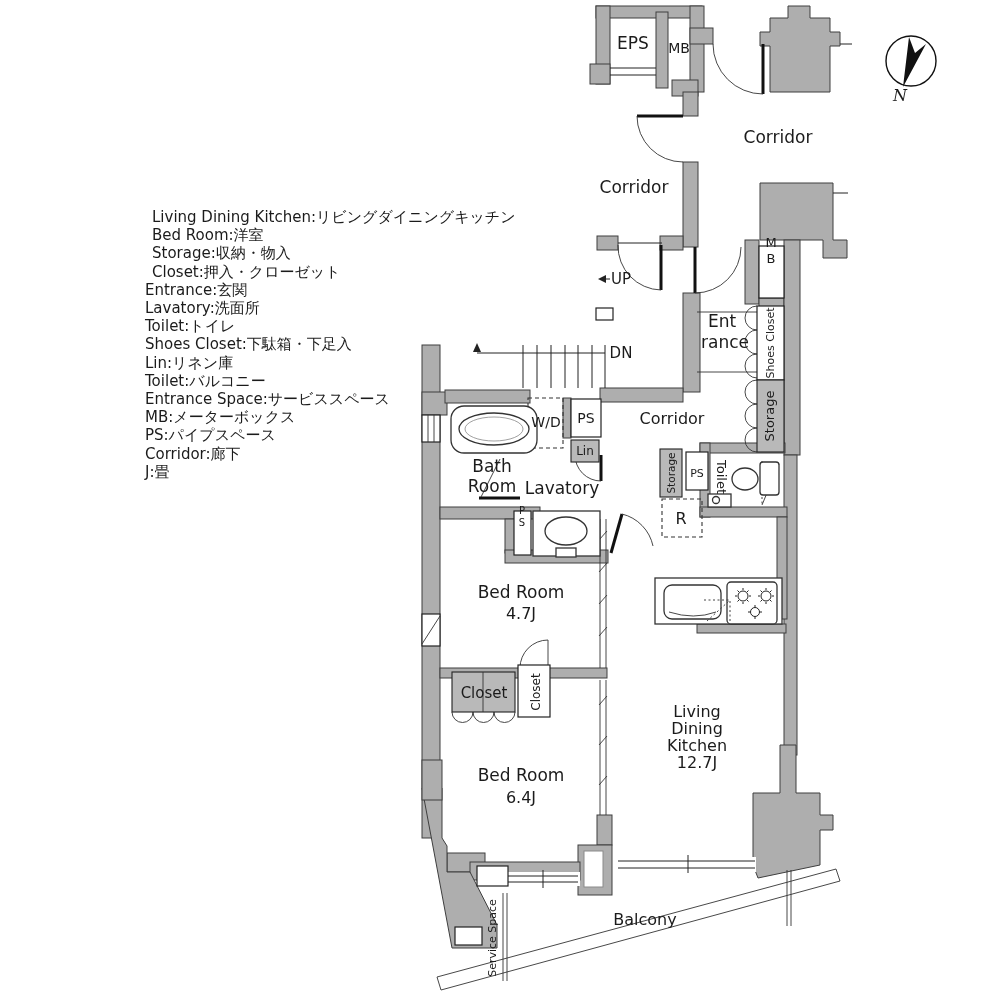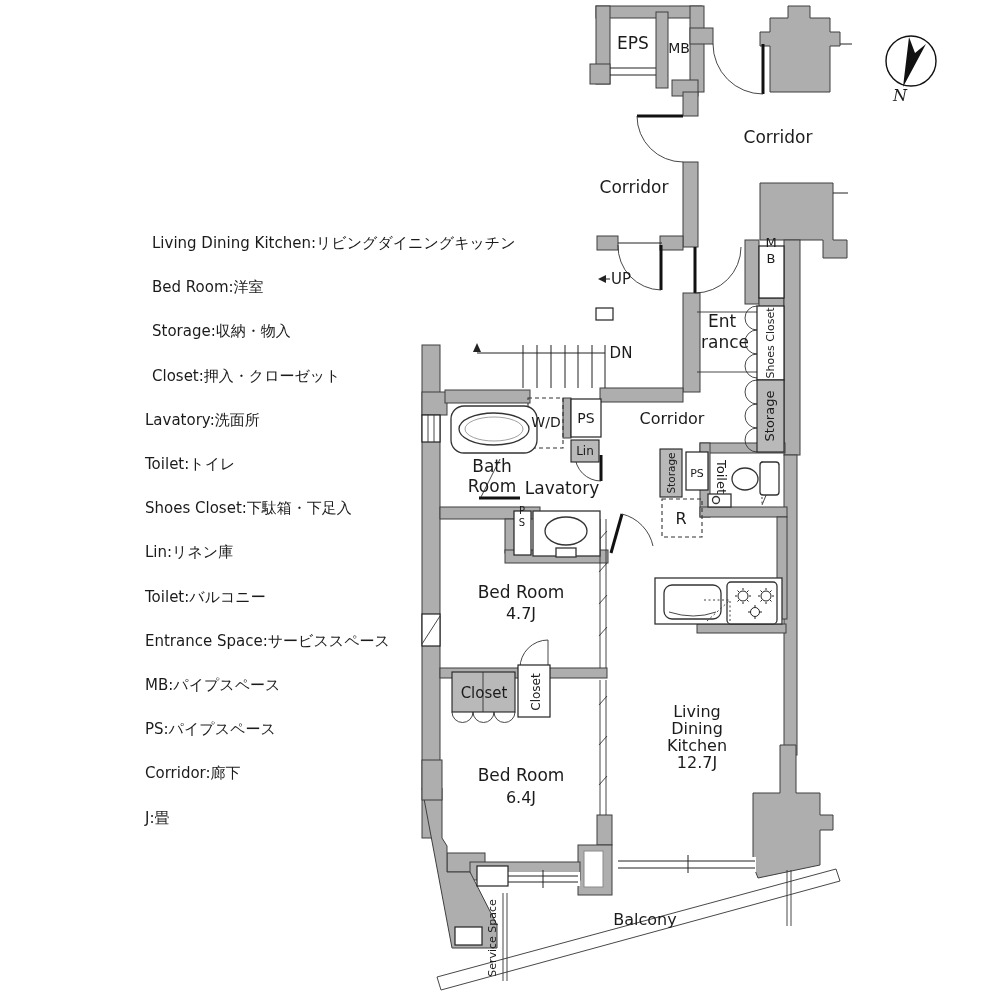--- a/index.html
+++ b/index.html
@@ -5,21 +5,21 @@
   :root{
     --wall:#aeaeae; --wall_outline:#3e3e3e; --graybox:#b9b9b9;
     --line:#222222; --text:#1b1b1b; --bg:#ffffff;
   }
   html,body{margin:0;padding:0;background:var(--bg);}
   #stage{position:relative;width:1000px;height:1000px;background:var(--bg);overflow:hidden;
          font-family:"DejaVu Sans","Liberation Sans",sans-serif;}
   #plan{position:absolute;left:0;top:0;}
   #legend{position:absolute;left:145px;top:208px;font-size:15px;line-height:18.2px;
           color:var(--text);white-space:nowrap;}
-  #legend .line{display:block;margin-top:26px;}
+  #legend .line{display:block;}
   #legend .ind{padding-left:7px;}
   .w{fill:var(--wall);stroke:var(--wall_outline);stroke-width:1;}
   .wb{fill:#fff;stroke:#222;stroke-width:1.2;}
   .gb{fill:var(--graybox);stroke:#222;stroke-width:1.1;}
   .ln{stroke:var(--line);stroke-width:1;fill:none;}
   .thin{stroke:#333;stroke-width:0.9;fill:none;}
   .thick{stroke:#111;stroke-width:3;fill:none;}
   .dash{stroke:#333;stroke-width:1.1;fill:none;stroke-dasharray:4 3;}
   .dot{stroke:#444;stroke-width:1;fill:none;stroke-dasharray:2 2.5;}
   .fx{fill:#fff;stroke:#333;stroke-width:1.3;}
@@ -297,25 +297,26 @@
       <polygon fill="#111" points="903,87 909,37 915,53 926,44"></polygon>
       <text x="900" y="101" font-size="16" font-style="italic" text-anchor="middle" font-family="DejaVu Serif, Liberation Serif, serif" fill="#1b1b1b">N</text>
     </g>
   </svg>
 
   <div id="legend">
     <span class="line ind">Living Dining Kitchen:リビングダイニングキッチン</span>
     <span class="line ind">Bed Room:洋室</span>
     <span class="line ind">Storage:収納・物入</span>
     <span class="line ind">Closet:押入・クローゼット</span>
+    <span class="line">Entrance:玄関</span>
     <span class="line">Lavatory:洗面所</span>
     <span class="line">Toilet:トイレ</span>
     <span class="line">Shoes Closet:下駄箱・下足入</span>
     <span class="line">Lin:リネン庫</span>
     <span class="line">Toilet:バルコニー</span>
     <span class="line">Entrance Space:サービススペース</span>
-    <span class="line">MB:パイプスペース</span>
+    <span class="line">MB:メーターボックス</span>
     <span class="line">PS:パイプスペース</span>
     <span class="line">Corridor:廊下</span>
     <span class="line">J:畳</span>
   </div>
 
 </div>
 
 </body></html>

